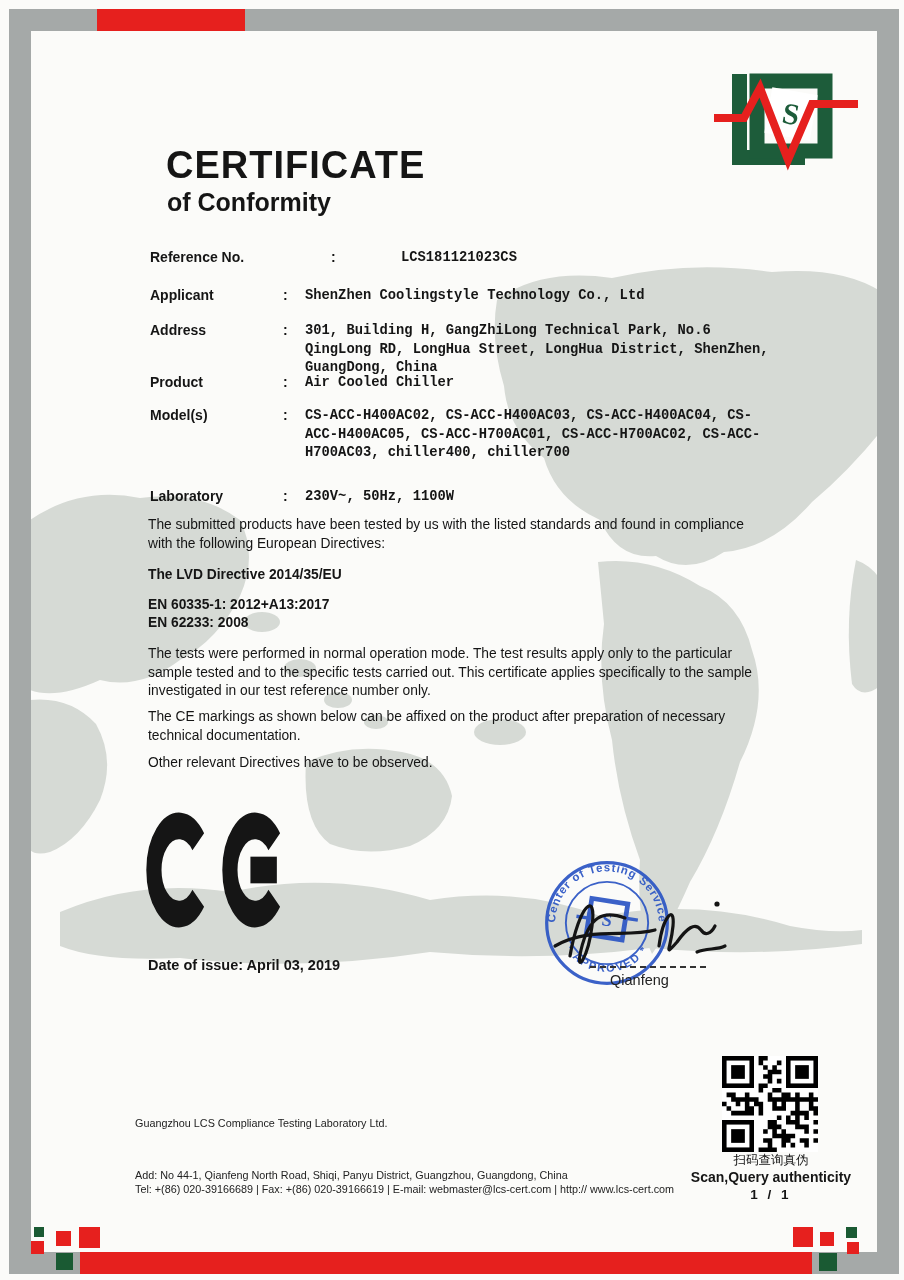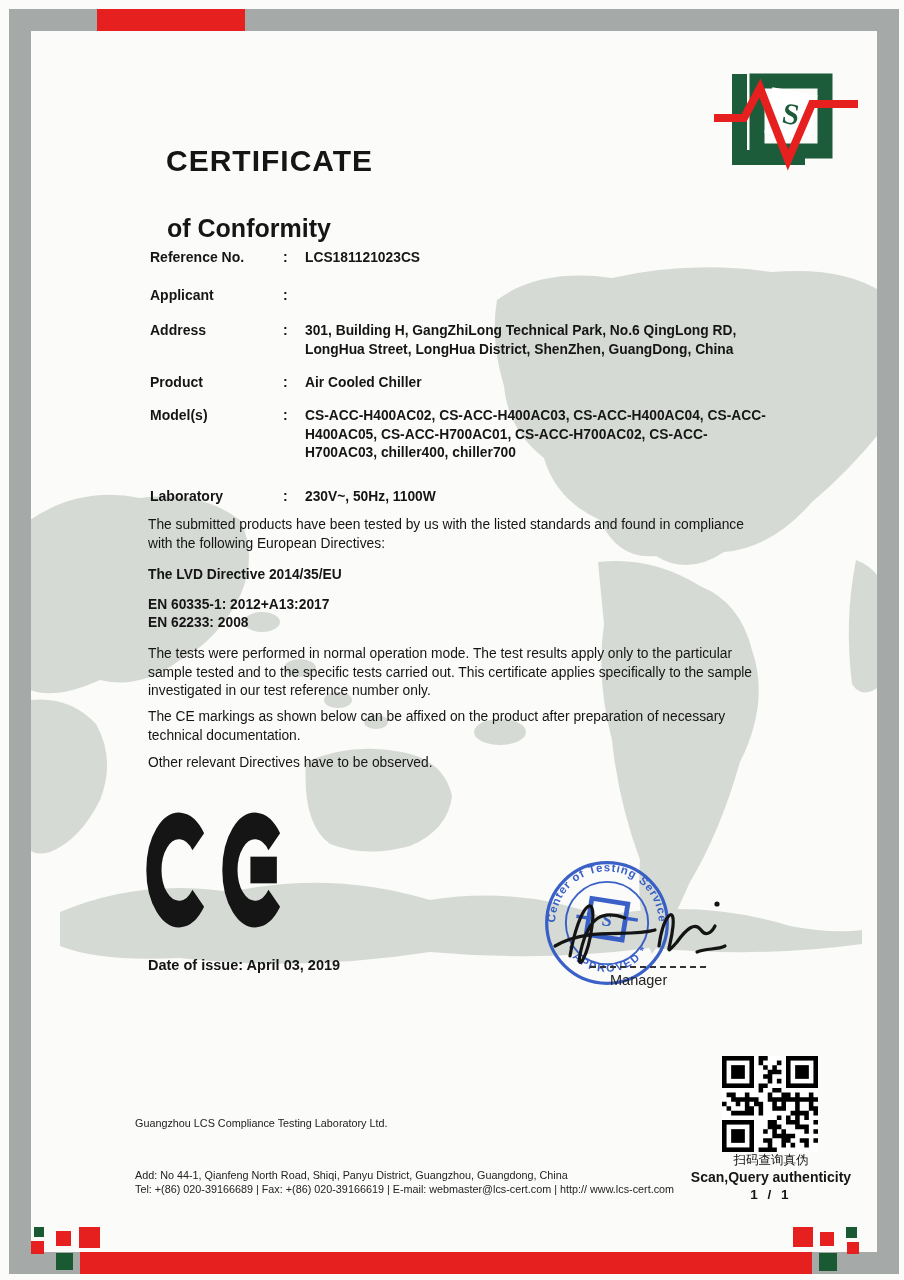--- a/index.html
+++ b/index.html
@@ -9,27 +9,27 @@
     font-family:"Liberation Sans", sans-serif;color:#151515;
   }
   .abs{position:absolute;}
   
   .bar{position:absolute;background:#a5a9a8;}
   .red-seg{position:absolute;background:#e6201e;}
   .sq{position:absolute;}
   .sq.red{background:#e6201e;}
   .sq.green{background:#1a5a33;}
   
-  .title1{font-size:30px;font-weight:bold;letter-spacing:1px;}
+  .title1{font-size:38px;font-weight:bold;letter-spacing:1px;}
   .title2{font-size:25px;font-weight:bold;}
   
   .frow{position:absolute;left:150px;width:625px;display:flex;align-items:flex-start;}
   .frow .lbl{width:133px;font-weight:bold;font-size:14px;flex:none;}
   .frow .col{width:22px;font-weight:bold;font-size:14px;flex:none;}
-  .frow .val{width:470px;font-weight:bold;font-size:13.8px;line-height:18.5px;}
+  .frow .val{width:470px;font-weight:bold;font-size:13.8px;line-height:18.5px;font-family:Liberation Mono, monospace;}
   
   .para{position:absolute;left:148px;width:620px;font-size:13.8px;line-height:18.5px;}
   .para.bold{font-weight:bold;}
   .footer-line{position:absolute;left:135px;font-size:10.8px;line-height:14px;color:#222;}
   .qr-caption{position:absolute;left:686px;width:170px;text-align:center;}
   .qr-caption .cn{font-size:12.5px;font-weight:normal;}
   .qr-caption .en{font-size:14px;font-weight:bold;}
   .qr-caption .pg{font-size:13.5px;font-weight:bold;letter-spacing:3px;margin-top:2px;}
   .manager{position:absolute;left:610px;top:972px;font-size:14.5px;color:#222;}
   .dash-line{position:absolute;left:590px;top:966px;width:116px;border-top:2px dashed #333;}
@@ -79,30 +79,31 @@
     <path d="M 22 14 h 15 v 76 h 58 v 15 h -73 Z" fill="#1d5c3a"></path>
     <rect x="47" y="21" width="68" height="70" fill="none" stroke="#1d5c3a" stroke-width="15"></rect>
     <g transform="translate(81,54) rotate(10)">
       <rect x="-23" y="-23" width="46" height="46" fill="#ffffff"></rect>
       <text x="0" y="10" font-size="30" font-weight="bold" fill="#1d5c3a" text-anchor="middle" font-family="Liberation Serif, serif">S</text>
     </g>
     <polyline points="4,58 34,58 50,28 78,100 102,44 148,44" fill="none" stroke="#e6201e" stroke-width="8" stroke-linejoin="miter"></polyline>
   </svg>
 
   <div class="abs title1" style="left:166px;top:144px;">CERTIFICATE</div>
-  <div class="abs title2" style="left:167px;top:188px;margin-top:26px;">of Conformity</div>
-
-  <div class="frow" style="top:249px;">
+  <div class="abs title2" style="left:167px;top:188px;">of Conformity</div>
+
+  <div class="frow" style="top:249px;gap:48px;">
     <span class="lbl">Reference No.</span>
     <span class="col">:</span>
     <span class="val">LCS181121023CS</span>
   </div>
   <div class="frow" style="top:287px;">
     <span class="lbl">Applicant</span>
     <span class="col">:</span>
+    <span class="val">ShenZhen Coolingstyle Technology Co., Ltd</span>
   </div>
   <div class="frow" style="top:322px;">
     <span class="lbl">Address</span>
     <span class="col">:</span>
     <span class="val">301, Building H, GangZhiLong Technical Park, No.6 QingLong RD, LongHua Street, LongHua District, ShenZhen, GuangDong, China</span>
   </div>
   <div class="frow" style="top:374px;">
     <span class="lbl">Product</span>
     <span class="col">:</span>
     <span class="val">Air Cooled Chiller</span>
@@ -160,21 +161,21 @@
     <g fill="none" stroke="#141414" stroke-width="3.2" stroke-linecap="round">
       <path d="M 25 104 C 34 52 52 38 47 74 C 43 106 30 124 36 98 C 44 64 58 58 80 66"></path>
       <path d="M 10 94 C 45 74 82 86 110 78"></path>
       <path d="M 114 94 C 118 64 130 52 128 74 C 126 96 118 106 132 90 C 142 76 150 70 156 78 C 160 84 166 82 170 74"></path>
       <path d="M 152 100 C 162 96 172 98 180 94"></path>
     </g>
     <circle cx="172" cy="52" r="2.6" fill="#141414"></circle>
   </svg>
 
   <div class="dash-line"></div>
-  <div class="manager">Manager</div>
+  <div class="manager">Qianfeng</div>
 
   <svg class="abs" style="left:722px;top:1056px;" width="96" height="96" viewBox="0 0 90.3 90.3">
     <rect x="0" y="0" width="90.3" height="90.3" fill="#ffffff"></rect>
     <g fill="#000000">
       <g>
         <rect x="0" y="0" width="30.1" height="30.1"></rect>
         <rect x="4.3" y="4.3" width="21.5" height="21.5" fill="#ffffff"></rect>
         <rect x="8.6" y="8.6" width="12.9" height="12.9"></rect>
       </g>
       <g>

